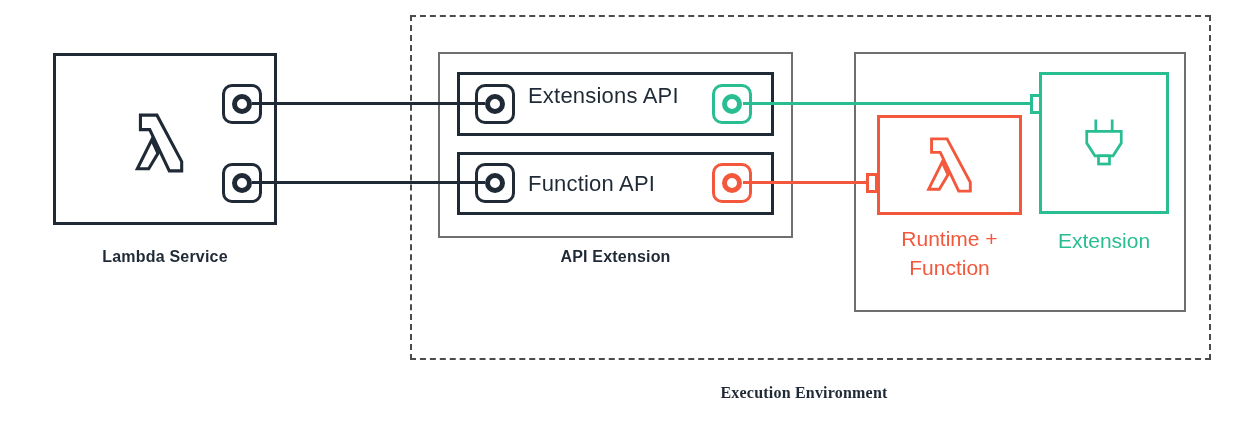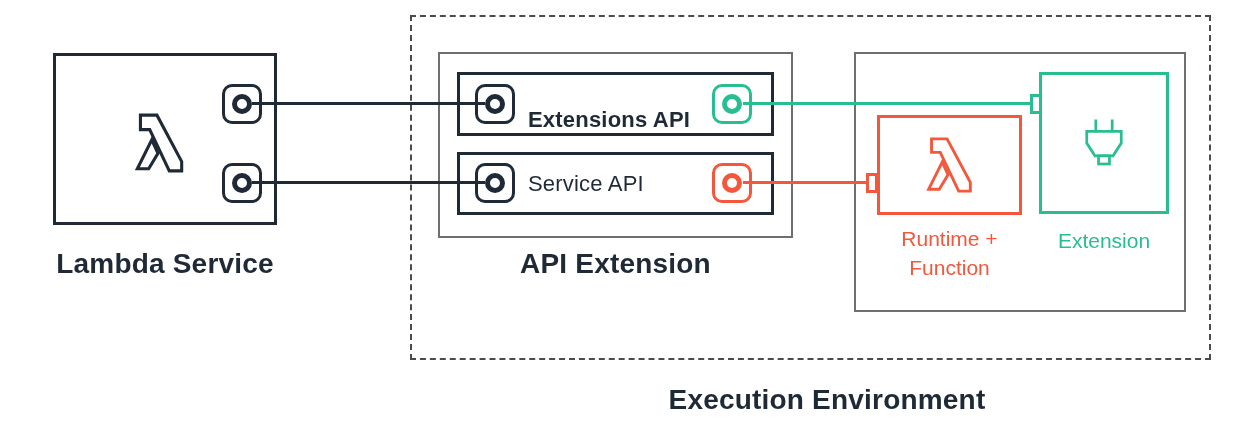--- a/index.html
+++ b/index.html
@@ -31,21 +31,21 @@
   .port.c-teal{border-color:var(--teal);} .port.c-teal .dot{border-color:var(--teal);}
   .port.c-orange{border-color:var(--orange);} .port.c-orange .dot{border-color:var(--orange);}
   
   .hline{height:3px;background:var(--dark);}
   .hline.c-teal{background:var(--teal);}
   .hline.c-orange{background:var(--orange);}
   .stub{width:12px;height:20px;background:#fff;border:3px solid;}
   .stub.c-teal{border-color:var(--teal);}
   .stub.c-orange{border-color:var(--orange);}
   
-  .lbl-bold{font-weight:bold;font-size:28px;color:var(--dark);text-align:center;letter-spacing:.2px;}
+  .lbl-bold{font-weight:bold;font-size:16px;color:var(--dark);text-align:center;letter-spacing:.2px;}
   .lbl-row{font-size:22px;color:var(--dark);display:flex;align-items:center;letter-spacing:.2px;}
   .lbl-orange{color:var(--orange);font-size:21px;text-align:center;line-height:29px;}
   .lbl-teal{color:var(--teal);font-size:21px;text-align:center;line-height:29px;}
   svg{display:block;}
   .stroke-dark{stroke:var(--dark);}
   .stroke-orange{stroke:var(--orange);}
   .stroke-teal{stroke:var(--teal);}
 </style>
 </head>
 <body>
@@ -97,23 +97,23 @@
     </div>
 
   <div class="abs hline" style="left:252px;top:102px;width:233px;"></div>
   <div class="abs hline" style="left:252px;top:181px;width:233px;"></div>
   <div class="abs hline c-teal" style="left:743px;top:102px;width:293px;"></div>
   <div class="abs hline c-orange" style="left:743px;top:181px;width:129px;"></div>
   <div class="abs stub c-teal" style="left:1030px;top:94px;"></div>
   <div class="abs stub c-orange" style="left:866px;top:173px;"></div>
 
   <div class="abs lbl-bold" style="left:33px;top:248px;width:264px;">Lambda Service</div>
-  <div class="abs lbl-row" style="left:528px;top:88px;height:64px;font-weight:bold;">Extensions API</div>
-  <div class="abs lbl-row" style="left:528px;top:152px;height:63px;">Service API</div>
+  <div class="abs lbl-row" style="left:528px;top:64px;height:64px;">Extensions API</div>
+  <div class="abs lbl-row" style="left:528px;top:152px;height:63px;">Function API</div>
   <div class="abs lbl-bold" style="left:438px;top:248px;width:355px;">API Extension</div>
   <div class="abs lbl-orange" style="left:859px;top:224px;width:181px;">
     <span style="display:block;">Runtime +</span>
     <span style="display:block;">Function</span>
   </div>
   <div class="abs lbl-teal" style="left:1024px;top:226px;width:160px;">Extension</div>
-  <div class="abs lbl-bold" style="left:427px;top:384px;width:800px;">Execution Environment</div>
+  <div class="abs lbl-bold" style="left:404px;top:384px;width:800px;font-family:Liberation Serif, serif;">Execution Environment</div>
 
 </div>
 
 </body></html>

